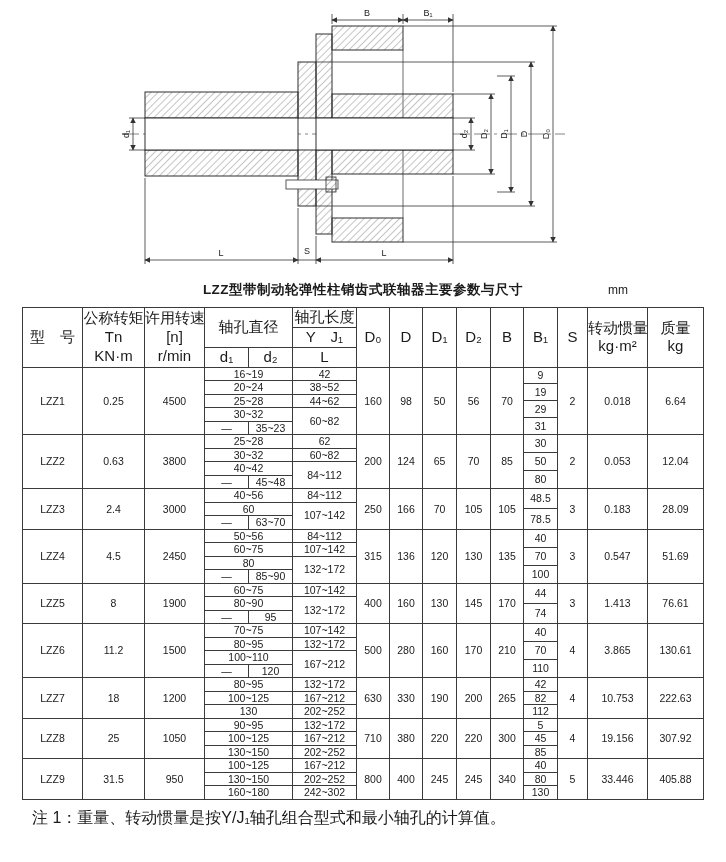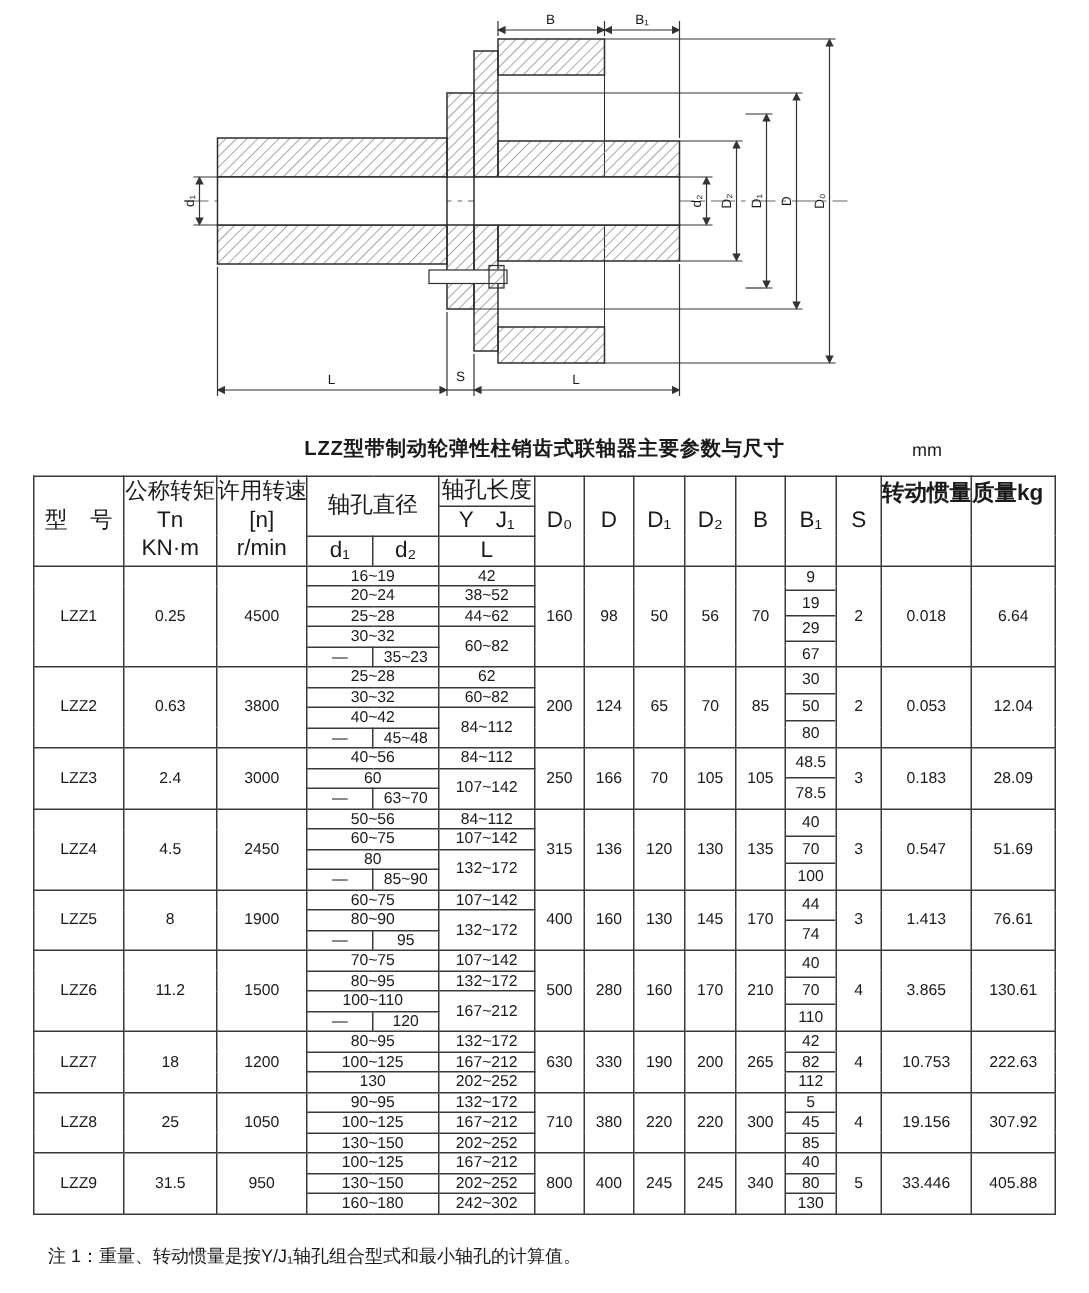--- a/index.html
+++ b/index.html
@@ -10,50 +10,50 @@
     color:#1a1a1a;
     font-family:"Liberation Sans","DejaVu Sans",sans-serif;
     overflow:hidden;
   }
   .page { width:726px; height:862px; position:relative; }
 
   
   .drawing { display:block; margin:4px auto 0 auto; }
 
   
-  .title-row { position:relative; height:24px; margin-top:16px; text-align:center; }
+  .title-row { position:relative; height:24px; margin-top:6px; text-align:center; }
   .title { display:inline-block; font-size:13.5px; font-weight:bold; letter-spacing:0.5px; }
   .unit { position:absolute; right:98px; top:3px; font-size:12px; }
 
   
   table.params {
     border-collapse:collapse; table-layout:fixed;
     width:672px; margin:3px auto 0 auto;
   }
   table.params th, table.params td {
     border:1px solid #3a3a3a;
     text-align:center; vertical-align:middle;
     padding:0; font-weight:normal;
     overflow:hidden; white-space:nowrap;
   }
   thead th { font-size:15px; line-height:1.25; }
   thead tr.h1 { height:20px; }
   thead tr.h2 { height:18px; }
   thead tr.h3 { height:18px; }
   tbody tr { height:13.5px; }
   tbody td { font-size:10.5px; line-height:1; }
-  .twoline { display:flex; flex-direction:row; justify-content:flex-start; height:54px;font-weight:bold; }
+  .twoline { display:flex; flex-direction:column; justify-content:center; height:54px; }
   .wsp { word-spacing:6px; }
   td.b1-cell { position:relative; padding:0; }
   .b1-stack { position:absolute; top:0; left:0; right:0; bottom:0; display:flex; flex-direction:column; }
   .b1-item { flex:1; display:flex; align-items:center; justify-content:center; border-bottom:1px solid #3a3a3a; font-size:10.5px; }
   .b1-item:last-child { border-bottom:none; }
 
   
-  .notes { margin:18px 0 0 32px; font-size:12px; line-height:1.55; }
+  .notes { margin:6px 0 0 32px; font-size:16px; line-height:1.55; }
   .note2 { padding-left:1.8em; }
 </style>
 </head>
 <body>
 
 <div class="page">
 
   <svg class="drawing" viewBox="0 0 560 270" width="560" height="270">
     <defs>
       <pattern id="hatch" patternUnits="userSpaceOnUse" width="5" height="5" patternTransform="rotate(45)">
@@ -219,21 +219,21 @@
           <td rowspan="5">160</td>
           <td rowspan="5">98</td>
           <td rowspan="5">50</td>
           <td rowspan="5">56</td>
           <td rowspan="5">70</td>
           <td rowspan="5" class="b1-cell">
             <div class="b1-stack">
               <div class="b1-item">9</div>
               <div class="b1-item">19</div>
               <div class="b1-item">29</div>
-              <div class="b1-item">67</div>
+              <div class="b1-item">31</div>
             </div>
           </td>
           <td rowspan="5">2</td>
           <td rowspan="5">0.018</td>
           <td rowspan="5">6.64</td>
         </tr>
         <tr>
           <td colspan="2">20~24</td>
           <td rowspan="1">38~52</td>
         </tr>

